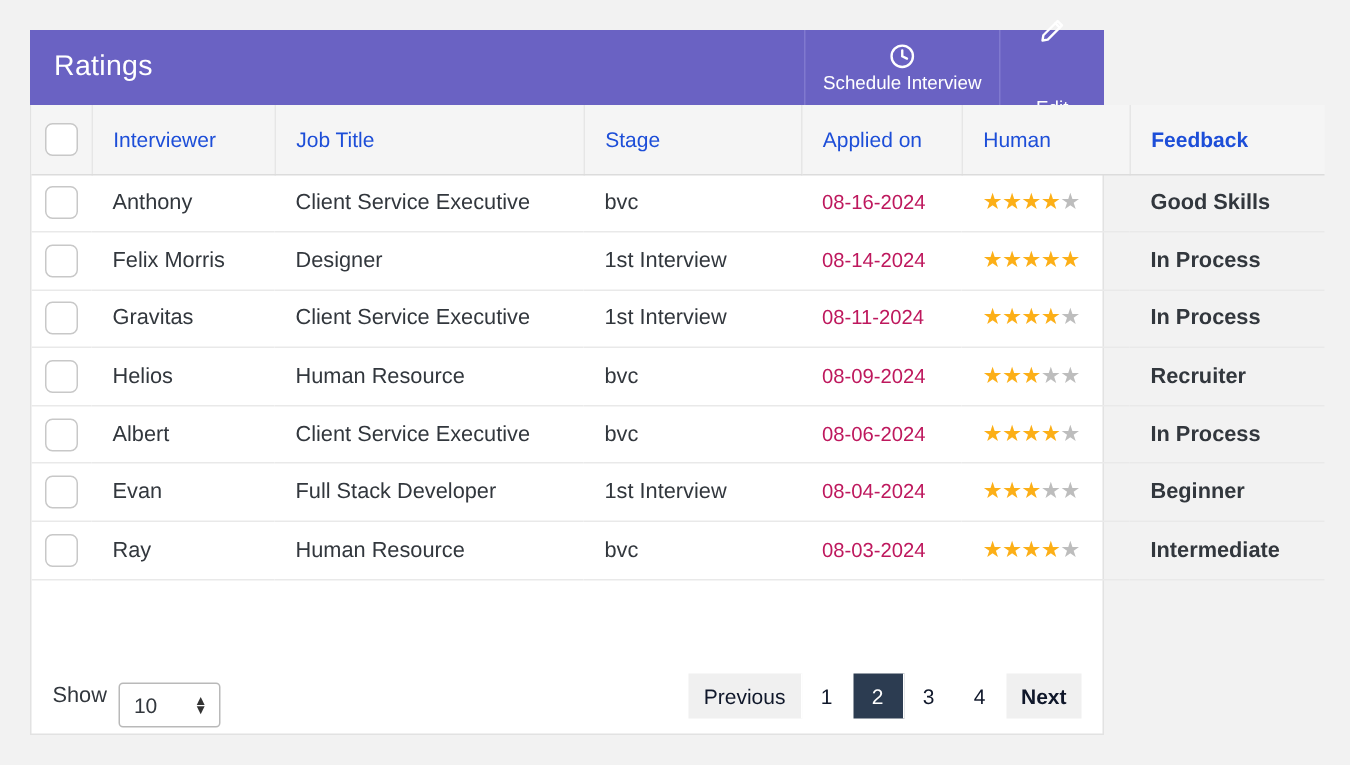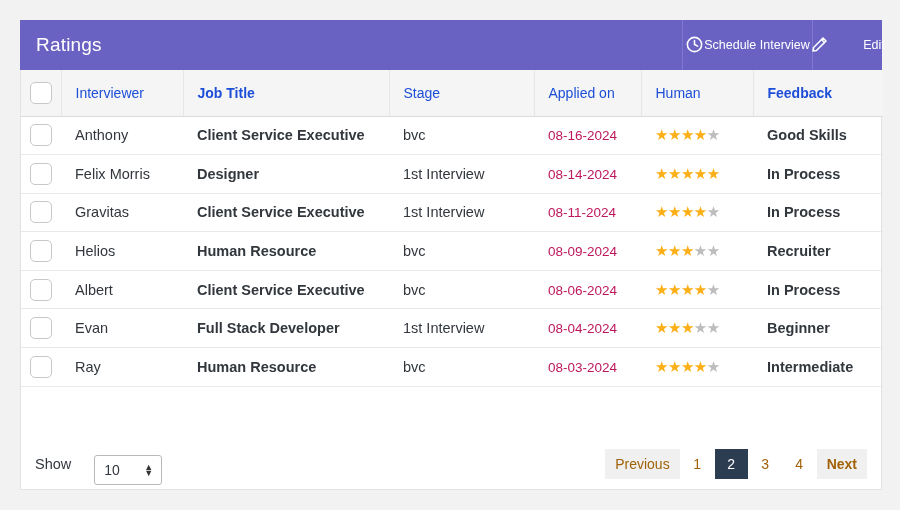--- a/index.html
+++ b/index.html
@@ -9,21 +9,21 @@
     height: 510px;
     background: #f2f2f2;
     font-family: "Liberation Sans", sans-serif;
     overflow: hidden;
   }
 
   .card {
     position: absolute;
     left: 20px;
     top: 20px;
-    width: 862px;
+    width: 716px;
     height: 470px;
     display: flex;
     flex-direction: column;
   }
 
   
   .titlebar {
     height: 50px;
     background: #6a62c3;
     display: flex;
@@ -34,21 +34,21 @@
     flex: 1 1 auto;
     display: flex;
     align-items: center;
     padding-left: 16px;
     color: #ffffff;
     font-size: 19px;
     letter-spacing: .2px;
   }
   .tb-action {
     display: flex;
-    flex-direction: row;
+    flex-direction: column;
     align-items: center;
     justify-content: center;
     color: #ffffff;
     border-left: 1px solid #8079cf;
     padding: 4px 12px 5px;
     cursor: pointer;
   }
   .tb-action .tb-ico {
     display: block;
     height: 19px;
@@ -100,21 +100,21 @@
     color: #32373d;
     padding: 0 0 0 14px;
     vertical-align: middle;
     white-space: nowrap;
     overflow: hidden;
   }
   tbody tr:last-child td { border-bottom: 1px solid #e9e9e9; }
 
   .c-check  { width: 40px; padding-left: 0 !important; text-align: center; }
   .c-name   { width: 122px; }
-  .c-job    { width: 206px; font-weight: bold; }
+  .c-job    { width: 206px; }
   .c-stage  { width: 145px; margin-left: 40px; }
   .c-date   { width: 107px; }
   .c-rating { width: 112px; }
   .c-feed   { width: 130px; font-weight: bold; }
 
   .chk {
     width: 22px;
     height: 22px;
     border: 1px solid #c8c8c8;
     border-radius: 5px;
@@ -139,21 +139,21 @@
     background: #ffffff;
     border: 1px solid #e2e2e2;
     border-top: none;
     height: 52px;
     flex: 0 0 auto;
     display: flex;
     align-items: center;
     justify-content: space-between;
     padding: 0 14px;
   }
-  .show-group { display: flex; align-items: center; gap: 23px; justify-content: space-between; }
+  .show-group { display: flex; align-items: center; gap: 8px; justify-content: space-between; }
   .show-label { font-size: 14.5px; color: #32373d; }
   .show-select {
     position: relative;
     width: 68px;
     height: 30px;
     border: 1px solid #b9b9b9;
     border-radius: 3px;
     background: #fff;
     display: flex;
     align-items: center;
@@ -174,21 +174,21 @@
     font-size: 9px;
     color: #333;
   }
 
   .pager { display: flex; align-items: center; }
   .pg {
     min-width: 30px;
     height: 30px;
     padding: 0 10px;
     background: #f0f0f0;
-    color: #a16207;
+    color: #0f172a;
     font-size: 14px;
     display: flex;
     align-items: center;
     justify-content: center;
     cursor: pointer;
     border-right: 1px solid #ffffff;
   }
   .pg.num { background: #ffffff; min-width: 34px; padding: 0; }
   .pg.active { background: #2c3c51; color: #ffffff; }
   .pg:last-child { border-right: none; font-weight: bold; }

